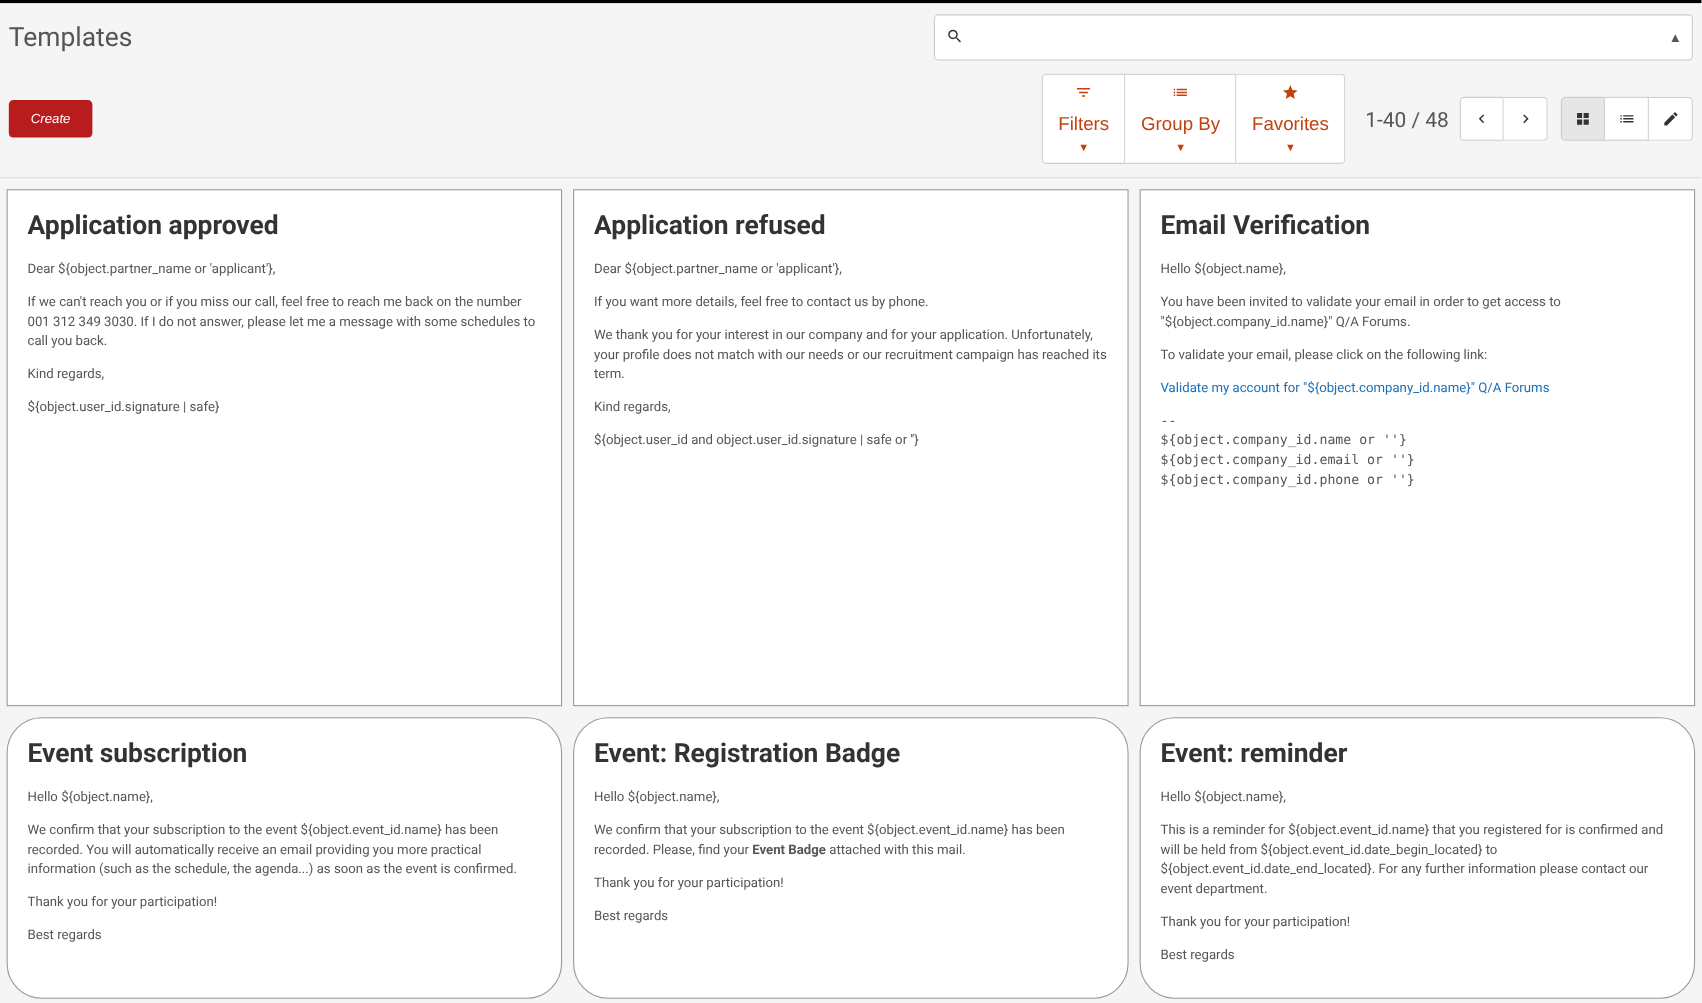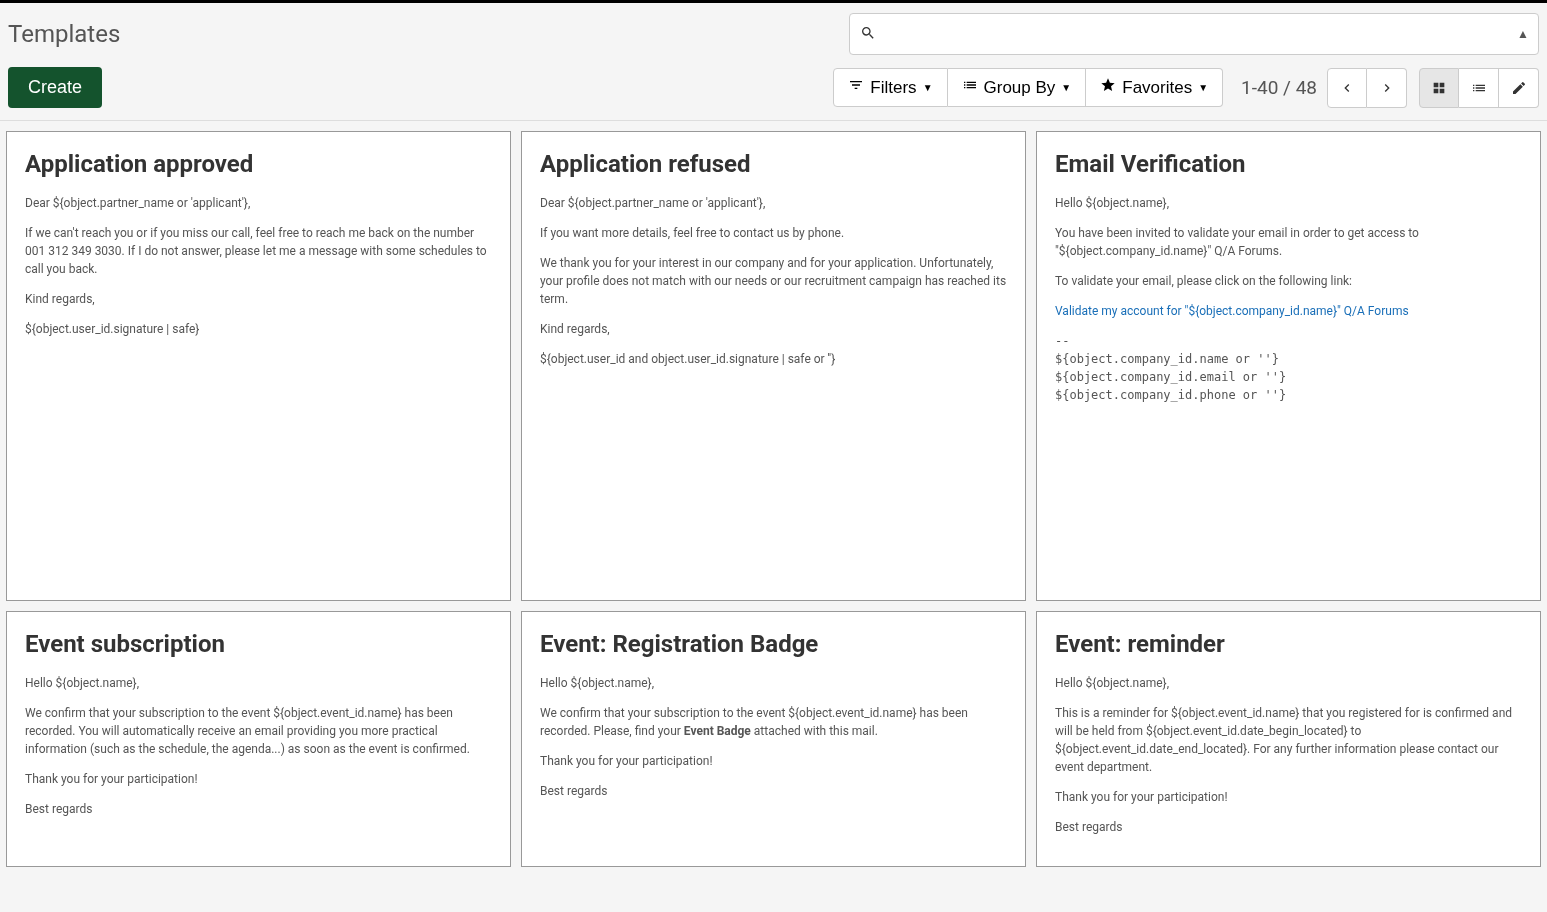--- a/index.html
+++ b/index.html
@@ -61,48 +61,50 @@
   color: #555;
   font-size: 12px;
   cursor: pointer;
 }
 .header-row2 {
   display: flex;
   align-items: center;
   justify-content: space-between;
 }
 .create-btn {
-  background: #14532d;
+  background: #b91c1c;
   color: #fff;
   border: none;
   padding: 10px 20px;
-  font-size: 18px;
+  font-size: 12px;
   border-radius: 4px;
   cursor: pointer;
+  font-style: italic;
 }
 .toolbar-right {
   display: flex;
   align-items: center;
   gap: 0;
 }
 .filter-group {
   display: flex;
   gap: 0;
   margin-right: 18px;
 }
 .filter-btn {
   background: #fff;
   border: 1px solid #ccc;
   padding: 8px 14px;
   font-size: 17px;
-  color: #000000;
+  color: #c2410c;
   cursor: pointer;
   display: flex;
   align-items: center;
   gap: 6px;
+  flex-direction: column;
 }
 .filter-btn:first-child { border-radius: 4px 0 0 4px; }
 .filter-btn:last-child { border-radius: 0 4px 4px 0; }
 .filter-btn + .filter-btn { border-left: none; }
 .caret-down { font-size: 10px; }
 .pager-text {
   font-size: 19px;
   color: #555;
   margin-right: 10px;
 }
@@ -136,21 +138,21 @@
   grid-template-columns: repeat(3, 1fr);
   gap: 10px;
 }
 .card {
   background: #fff;
   border: 1px solid #999;
   padding: 18px;
   min-height: 470px;
   overflow: hidden;
 }
-.card.short { min-height: 200px; }
+.card.short { min-height: 200px; border-radius: 32px; }
 .card h2 {
   font-size: 24px;
   font-weight: 700;
   color: #333;
   margin-bottom: 16px;
 }
 .card p {
   font-size: 12px;
   color: #555;
   margin-bottom: 12px;

